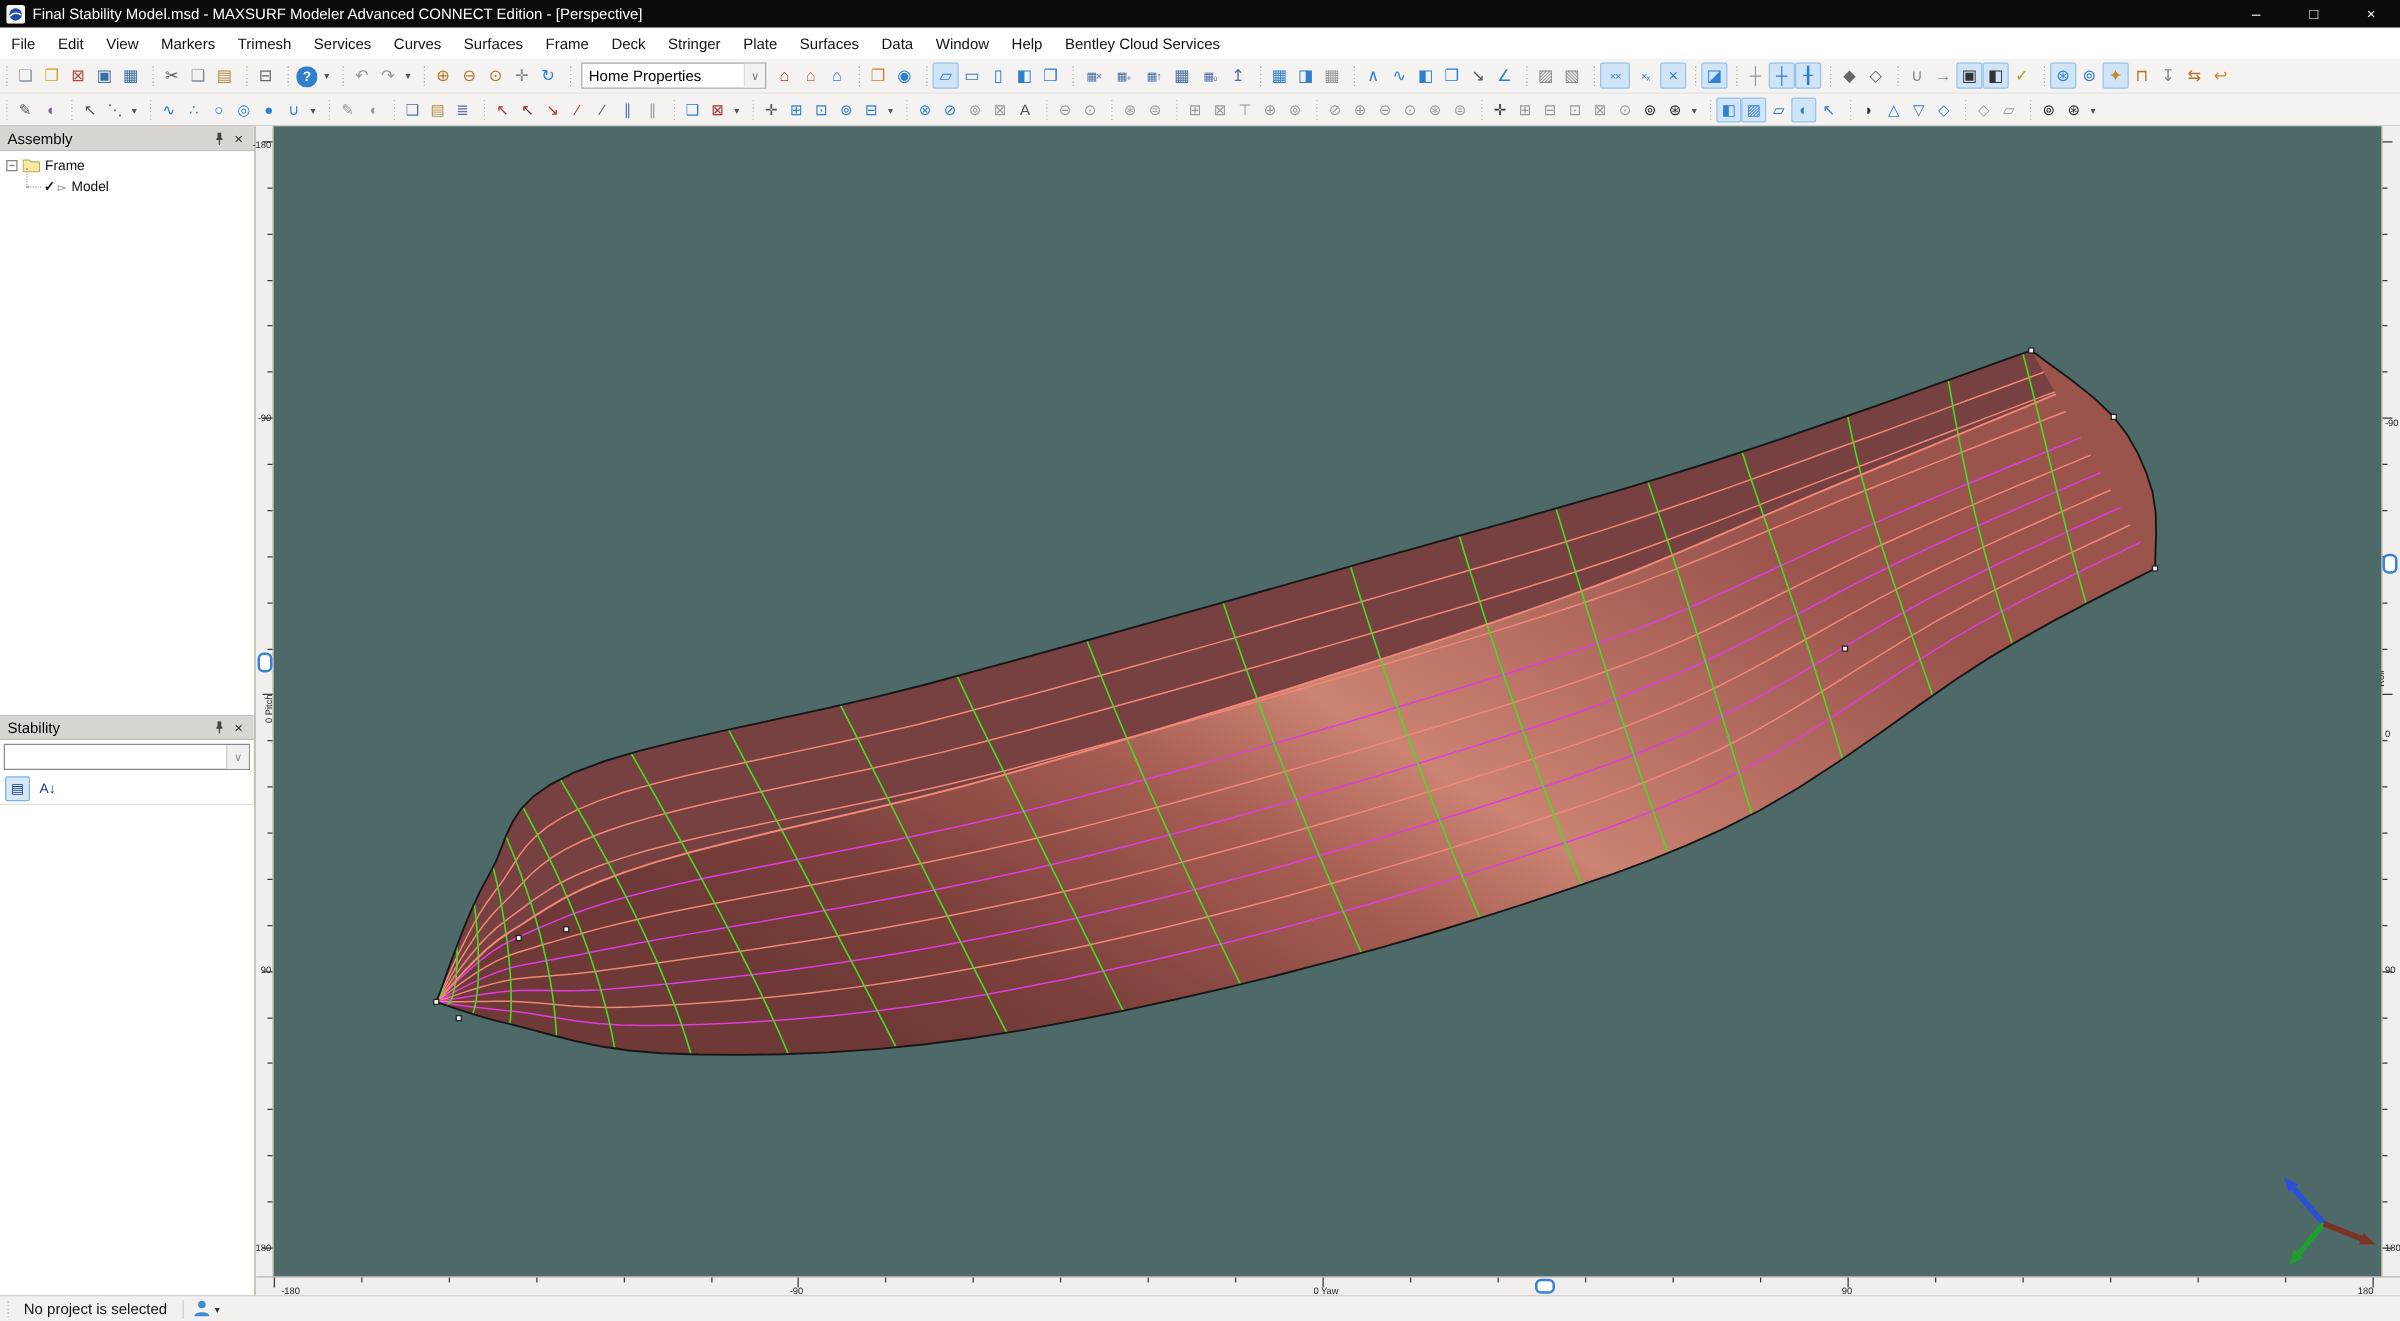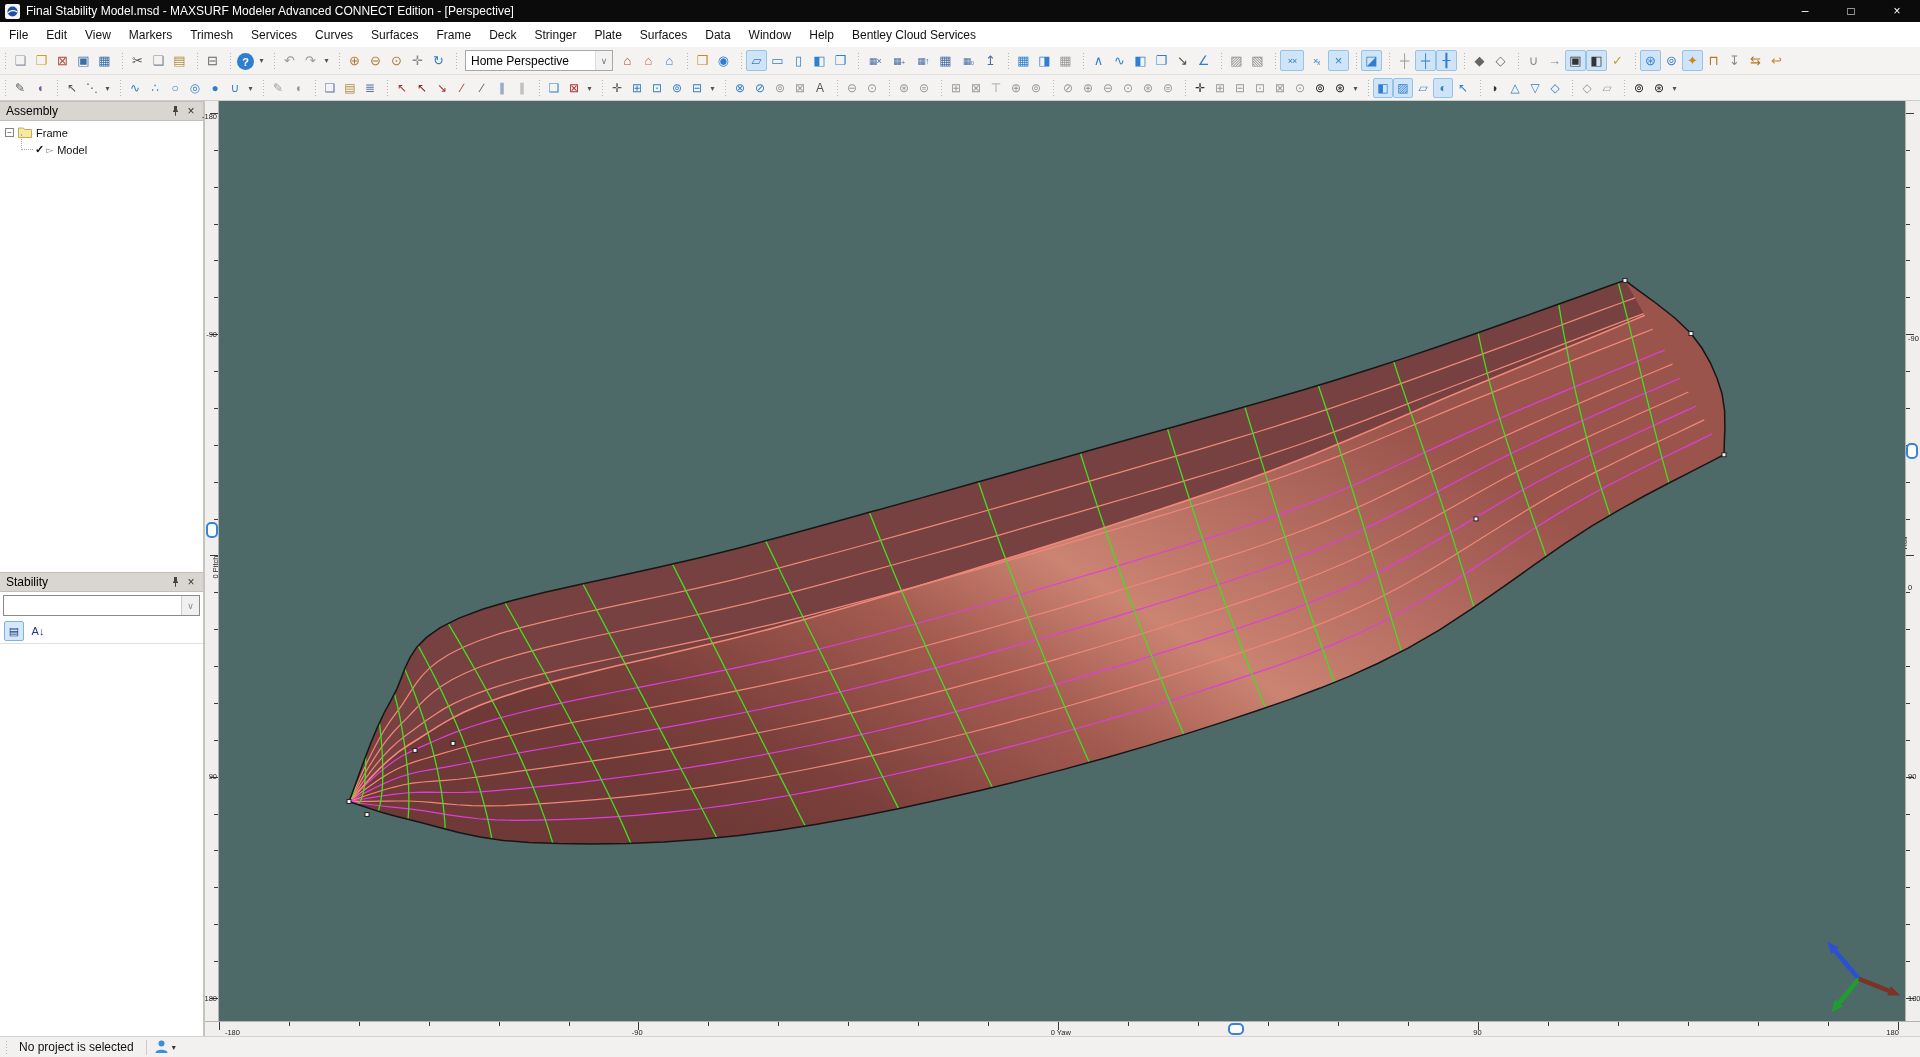--- a/index.html
+++ b/index.html
@@ -183,21 +183,21 @@
       <span class="grip"></span>
       <span class="tbi" style="color: rgb(181, 118, 42);">⊕</span>
       <span class="tbi" style="color: rgb(181, 118, 42);">⊖</span>
       <span class="tbi" style="color: rgb(181, 118, 42);">⊙</span>
       <span class="tbi" style="color: rgb(136, 136, 136);">✛</span>
       <span class="tbi" style="color: rgb(47, 127, 208);">↻</span>
     </div>
     <div class="tb-group">
       <span class="grip"></span>
       <div class="tb-combo">
-        <span class="tb-combo-text">Home Perspective</span>
+        <span class="tb-combo-text">Home Properties</span>
         <span class="tb-combo-btn">∨</span>
       </div>
       <span class="tbi" style="color: rgb(192, 57, 43);">⌂</span>
       <span class="tbi" style="color: rgb(208, 96, 79);">⌂</span>
       <span class="tbi" style="color: rgb(47, 127, 208);">⌂</span>
     </div>
     <div class="tb-group">
       <span class="grip"></span>
       <span class="tbi" style="color: rgb(201, 134, 43);">❒</span>
       <span class="tbi" style="color: rgb(47, 127, 208);">◉</span>

